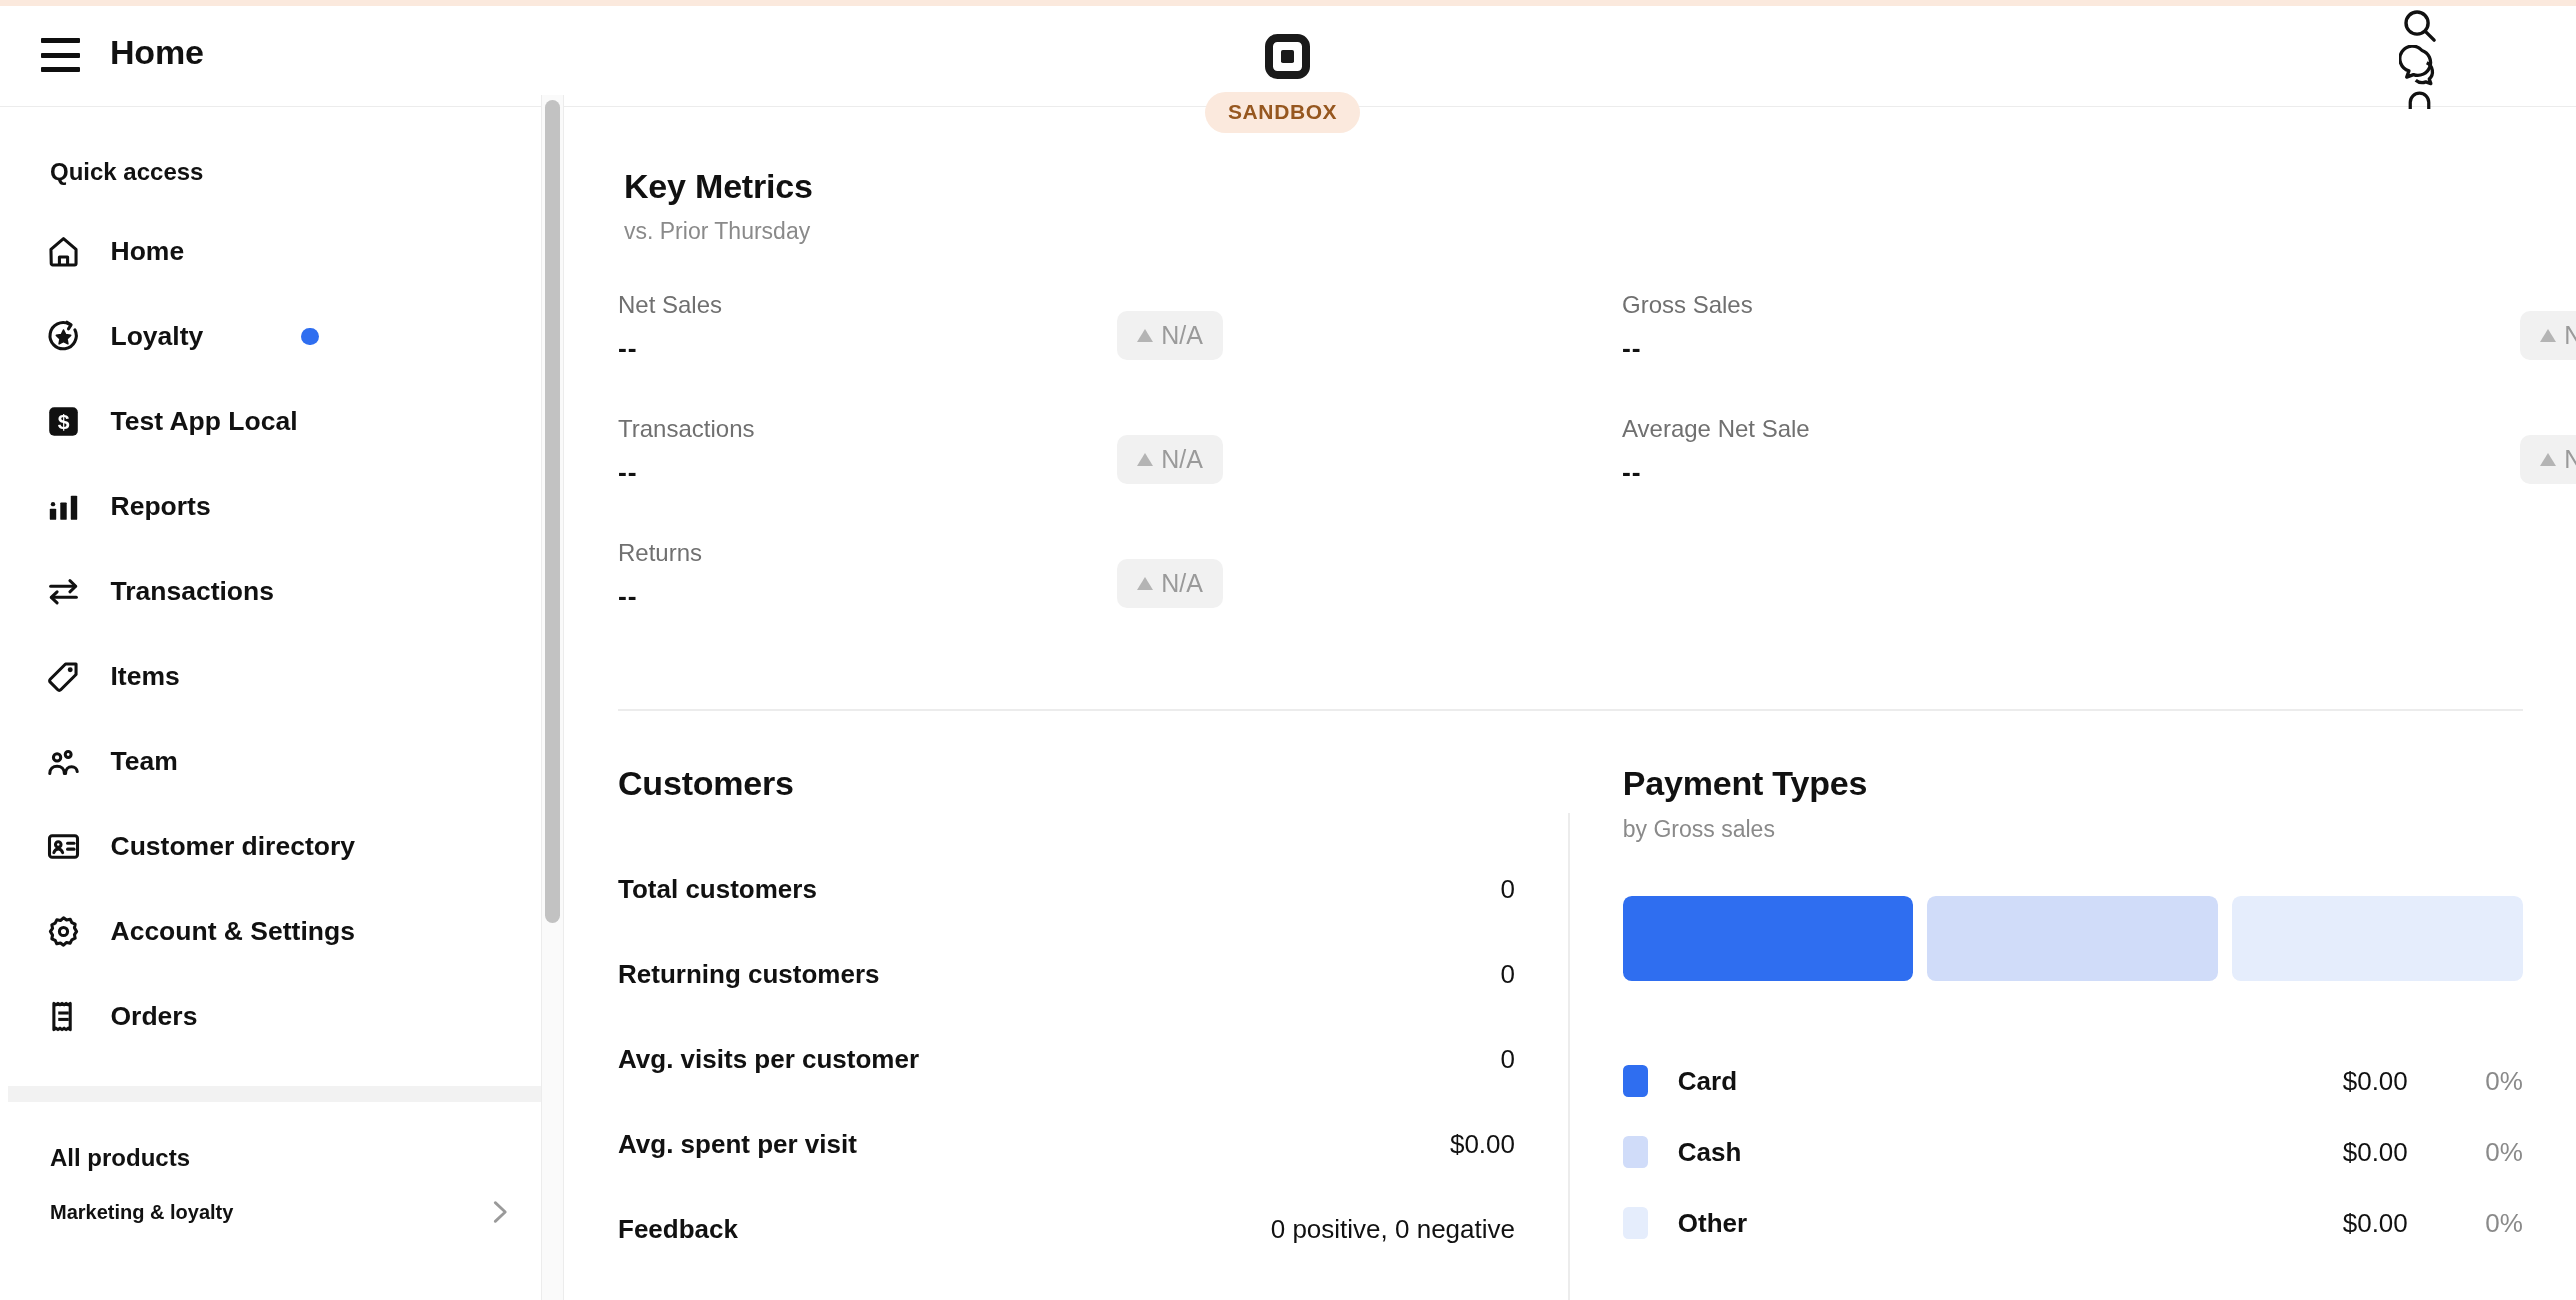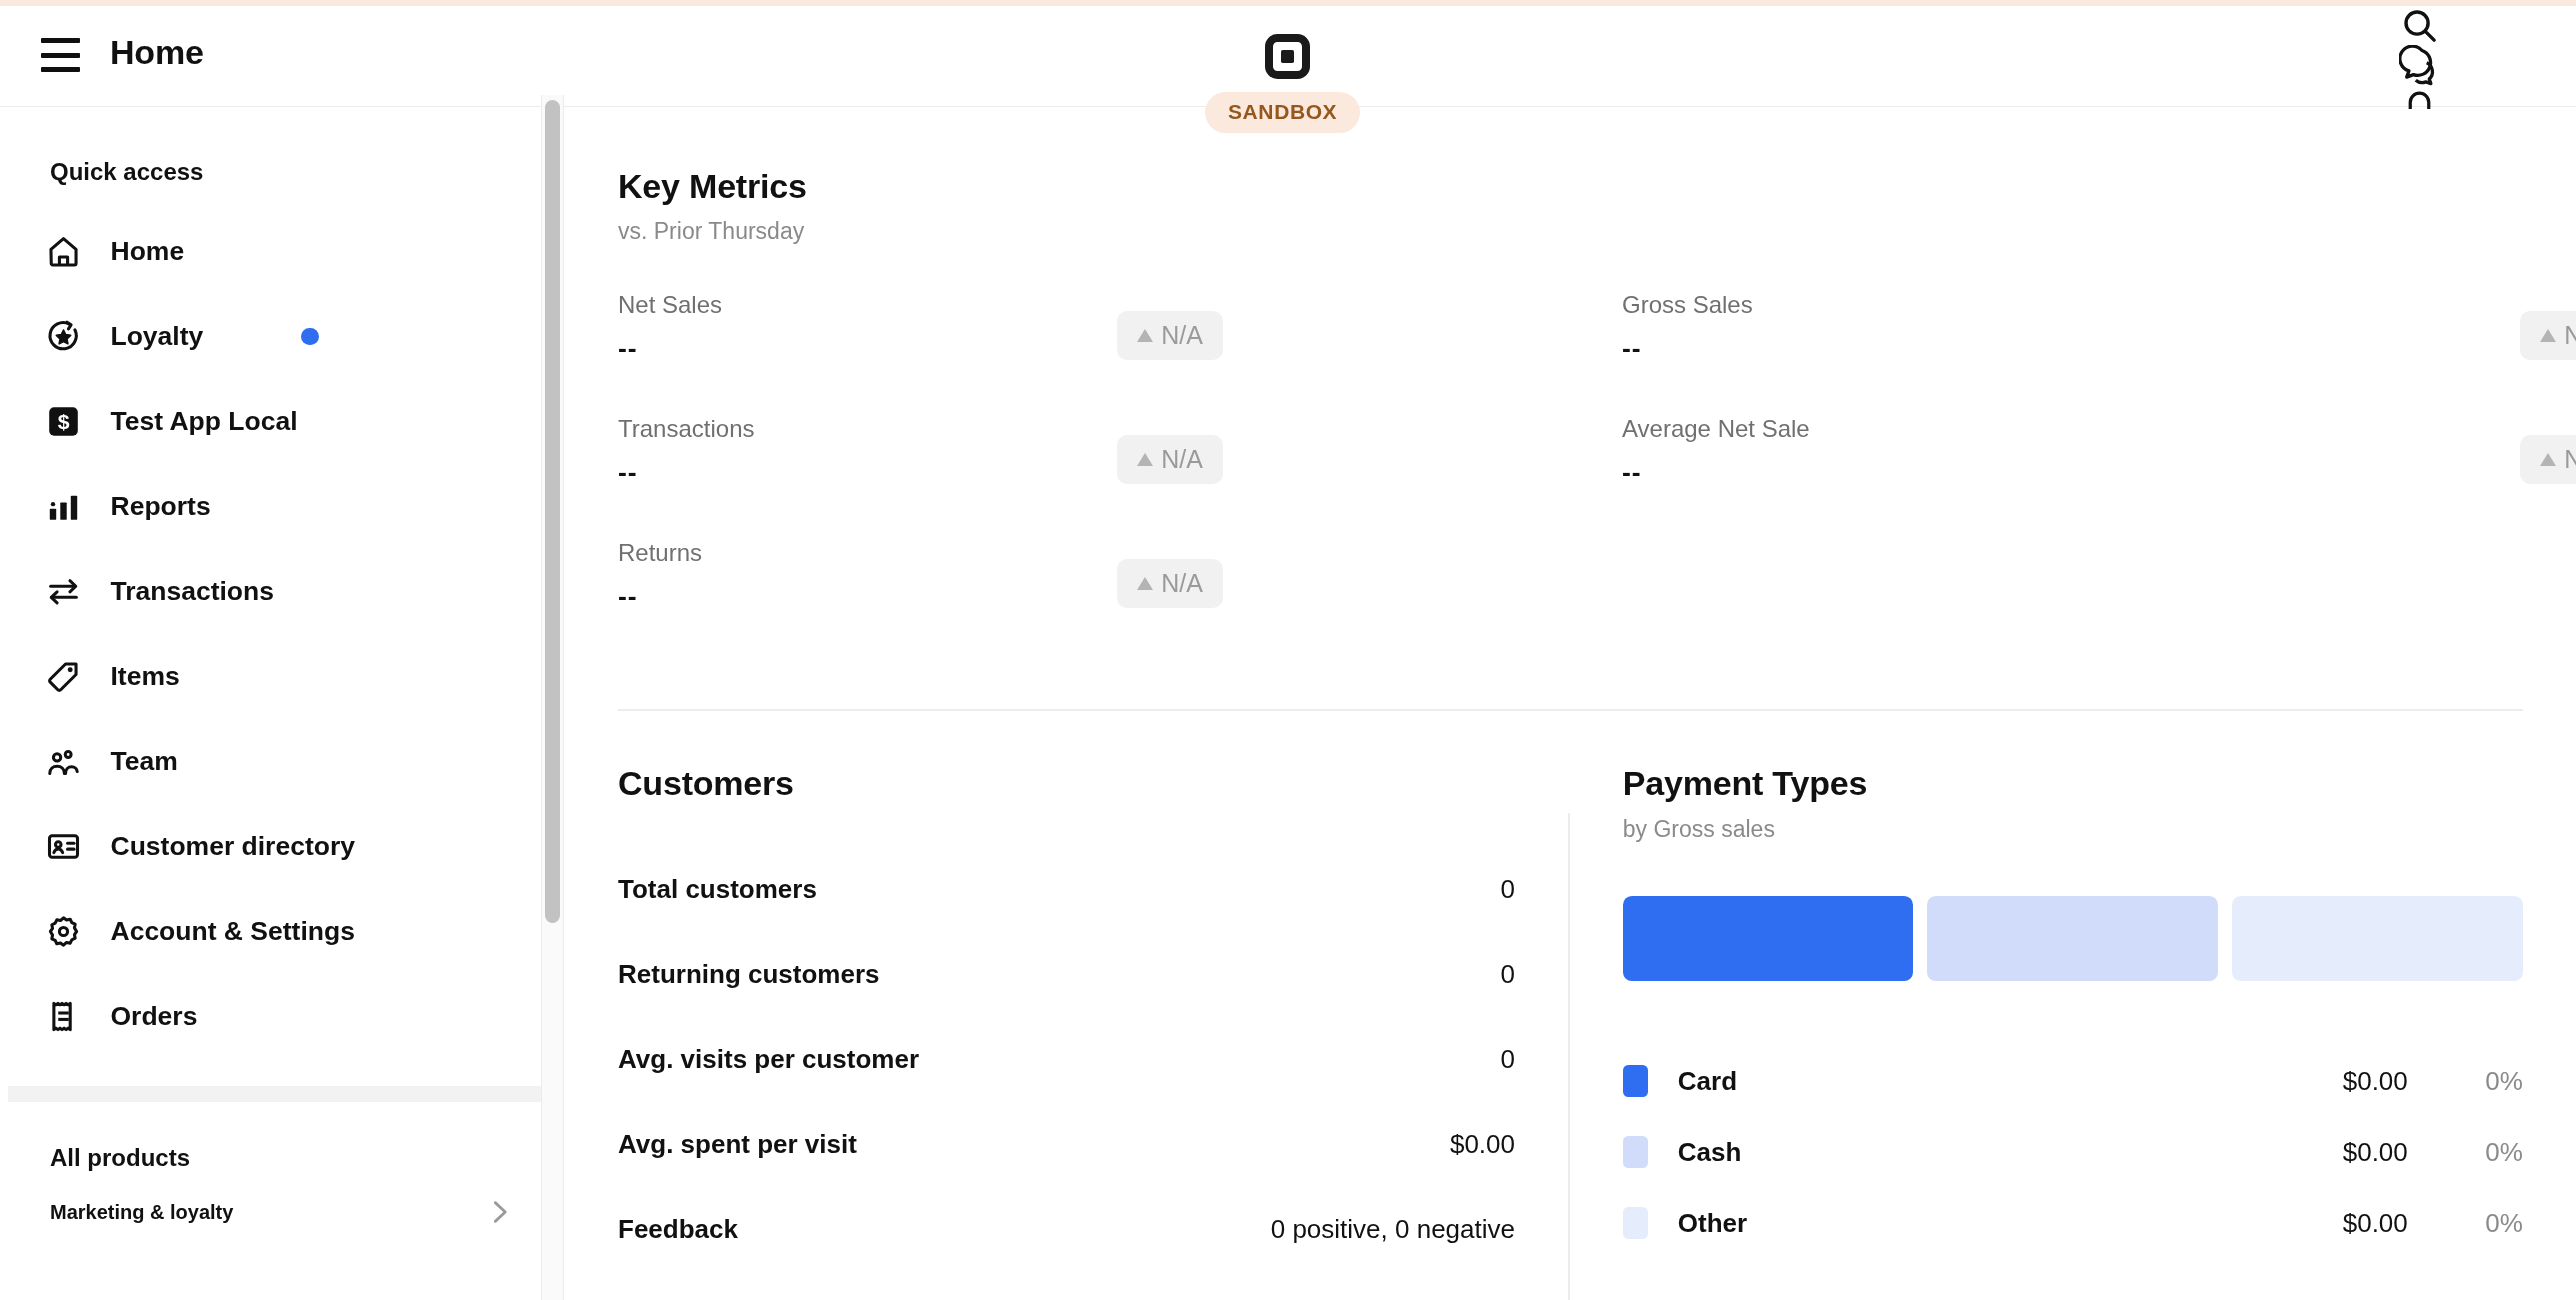--- a/index.html
+++ b/index.html
@@ -113,21 +113,21 @@
   }
 
   
   .main {
     position: absolute; top: 109px; left: 565px; width: 2011px; height: 1192px;
     background: #fff; overflow: hidden;
   }
   .section-title { font-size: 34px; font-weight: 700; color: #111; letter-spacing: -0.2px; }
   .section-sub { font-size: 23px; color: #8a8a8a; margin-top: 12.4px; }
 
-  .metrics-head { padding: 58px 0 0 53px; }
+  .metrics-head { padding: 58px 0 0 53px; margin-left: 6px; }
   .metrics-grid {
     margin-top: 46px;
     display: grid;
     grid-template-columns: 1004px 1004px;
     padding-left: 53px;
   }
   .metric {
     position: relative; height: 124px;
     padding-right: 124px;
   }

